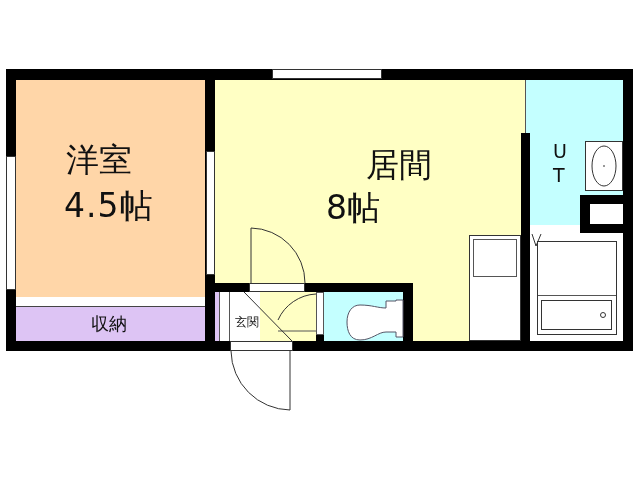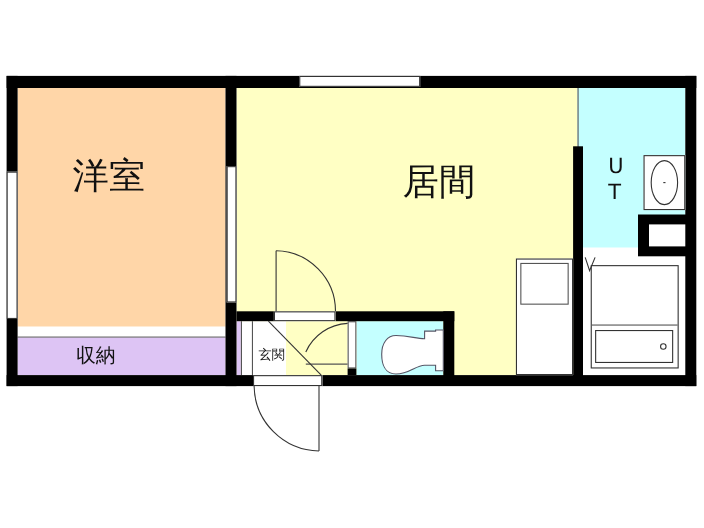--- a/index.html
+++ b/index.html
@@ -90,21 +90,23 @@
       <ellipse cx="604" cy="166" rx="12" ry="20" fill="#fff" stroke="#333" stroke-width="1"></ellipse>
       <line x1="603" y1="166" x2="605" y2="166" stroke="#333" stroke-width="1"></line>
     </g>
 
     <circle cx="603" cy="315" r="2.5" fill="#fff" stroke="#333" stroke-width="1"></circle>
 
     <path d="M532 234 L536 246 L541 234" fill="none" stroke="#333" stroke-width="1"></path>
   </svg>
 
   <div class="label" style="left:66px;top:143px;font-size:33px;">洋室</div>
+  <div class="label" style="left:64px;top:189px;font-size:33px;letter-spacing:1px;">4.5帖</div>
 
   <div class="label" style="left:326px;top:148px;font-size:33px;margin-left:40px;">居間</div>
+  <div class="label" style="left:326px;top:191px;font-size:33px;">8帖</div>
 
-  <div class="label" style="left:69px;top:315px;font-size:18px;">収納</div>
+  <div class="label" style="left:91px;top:315px;font-size:18px;">収納</div>
   <div class="label" style="left:235px;top:316px;font-size:12px;">玄関</div>
 
   <div class="label" style="left:553px;top:142px;font-size:19px;">U</div>
   <div class="label" style="left:553px;top:166px;font-size:19px;">T</div>
 </div>
 
 </body></html>

